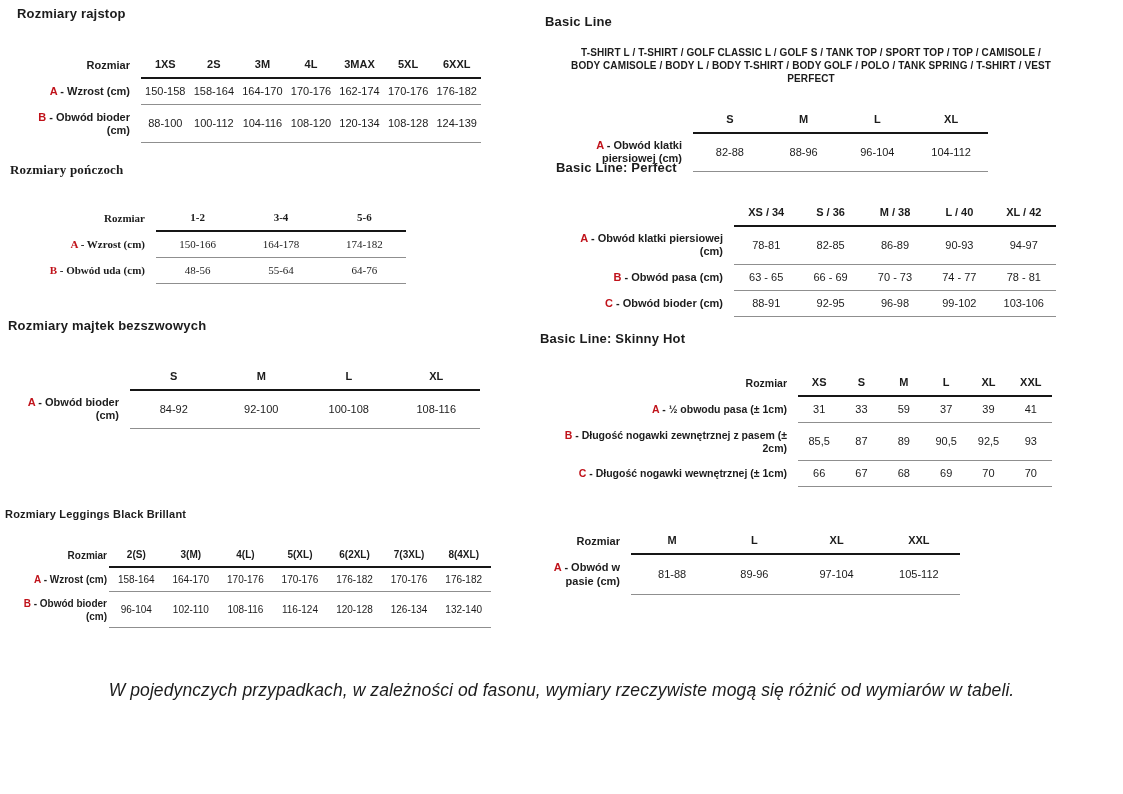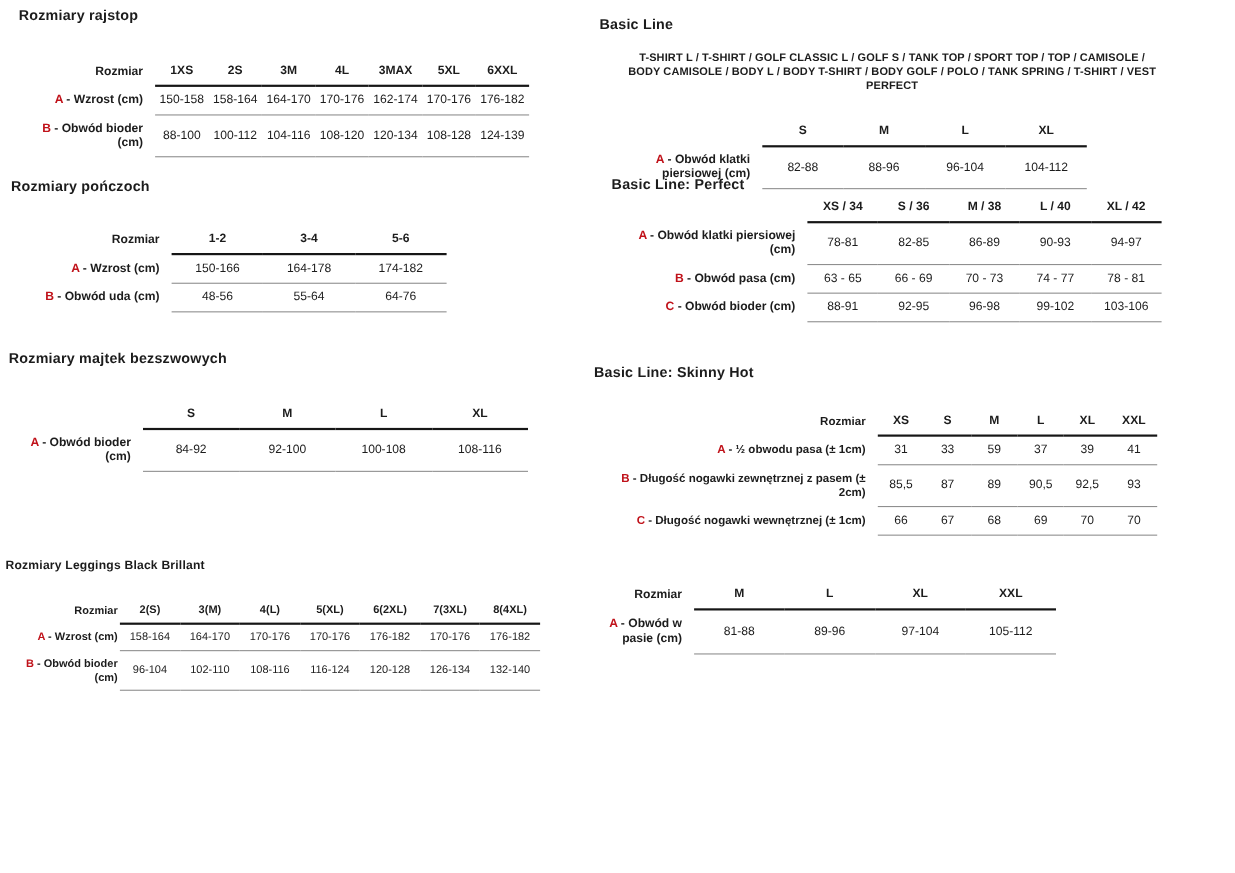--- a/index.html
+++ b/index.html
@@ -68,30 +68,30 @@
   #tbl-rajstop  .lbl { width: 124px; }
   #tbl-ponczoch { width: 396px; margin-top: 27px; }
   #tbl-ponczoch .lbl { width: 146px; }
   #tbl-majtek   { width: 472px; margin-top: 30px; }
   #tbl-majtek   .lbl { width: 122px; }
   #tbl-leggings { width: 486px; margin-top: 21px; }
   #tbl-leggings .lbl { width: 104px; }
   #tbl-leggings th, #tbl-leggings td { font-size: 10px; padding: 5px 2px; }
   #tbl-basic    { width: 443px; margin-top: 22px; }
   #tbl-basic    .lbl { width: 148px; }
-  #tbl-perfect  { width: 500px; }
+  #tbl-perfect  { width: 500px; margin-top: 24px; }
   #tbl-perfect  .lbl { width: 178px; }
   #tbl-skinny   { width: 512px; margin-top: 23px; }
   #tbl-skinny   .lbl { width: 258px; font-size: 10.5px; }
   #tbl-bielizna { width: 415px; margin-top: 25px; }
   #tbl-bielizna .lbl { width: 86px; line-height: 14px; }
 
   
   .sec-rajstop  { left: 17px;  top: 6px;   }
-  .sec-ponczoch { left: 10px;  top: 162px; }
+  .sec-ponczoch { left: 10px;  top: 162px; font-family: Liberation Serif, serif; }
   .sec-majtek   { left: 8px;   top: 318px; }
   .sec-leggings { left: 5px;   top: 506px; }
   .sec-basic    { left: 545px; top: 14px;   }
   .sec-perfect  { left: 556px; top: 160px; }
   .sec-skinny   { left: 540px; top: 331px; }
   .sec-bielizna { left: 545px; top: 503px; }
 
   .note {
     position: absolute;
     left: 0;
@@ -370,14 +370,15 @@
             <td class="lbl"><span class="red">A</span> - Obwód w pasie (cm)</td>
             <td class="val">81-88</td>
             <td class="val">89-96</td>
             <td class="val">97-104</td>
             <td class="val">105-112</td>
           </tr>
         </tbody>
       </table>
   </div>
 
+  <div class="note">W pojedynczych przypadkach, w zależności od fasonu, wymiary rzeczywiste mogą się różnić od wymiarów w tabeli.</div>
 
 </div>
 
 </body></html>

